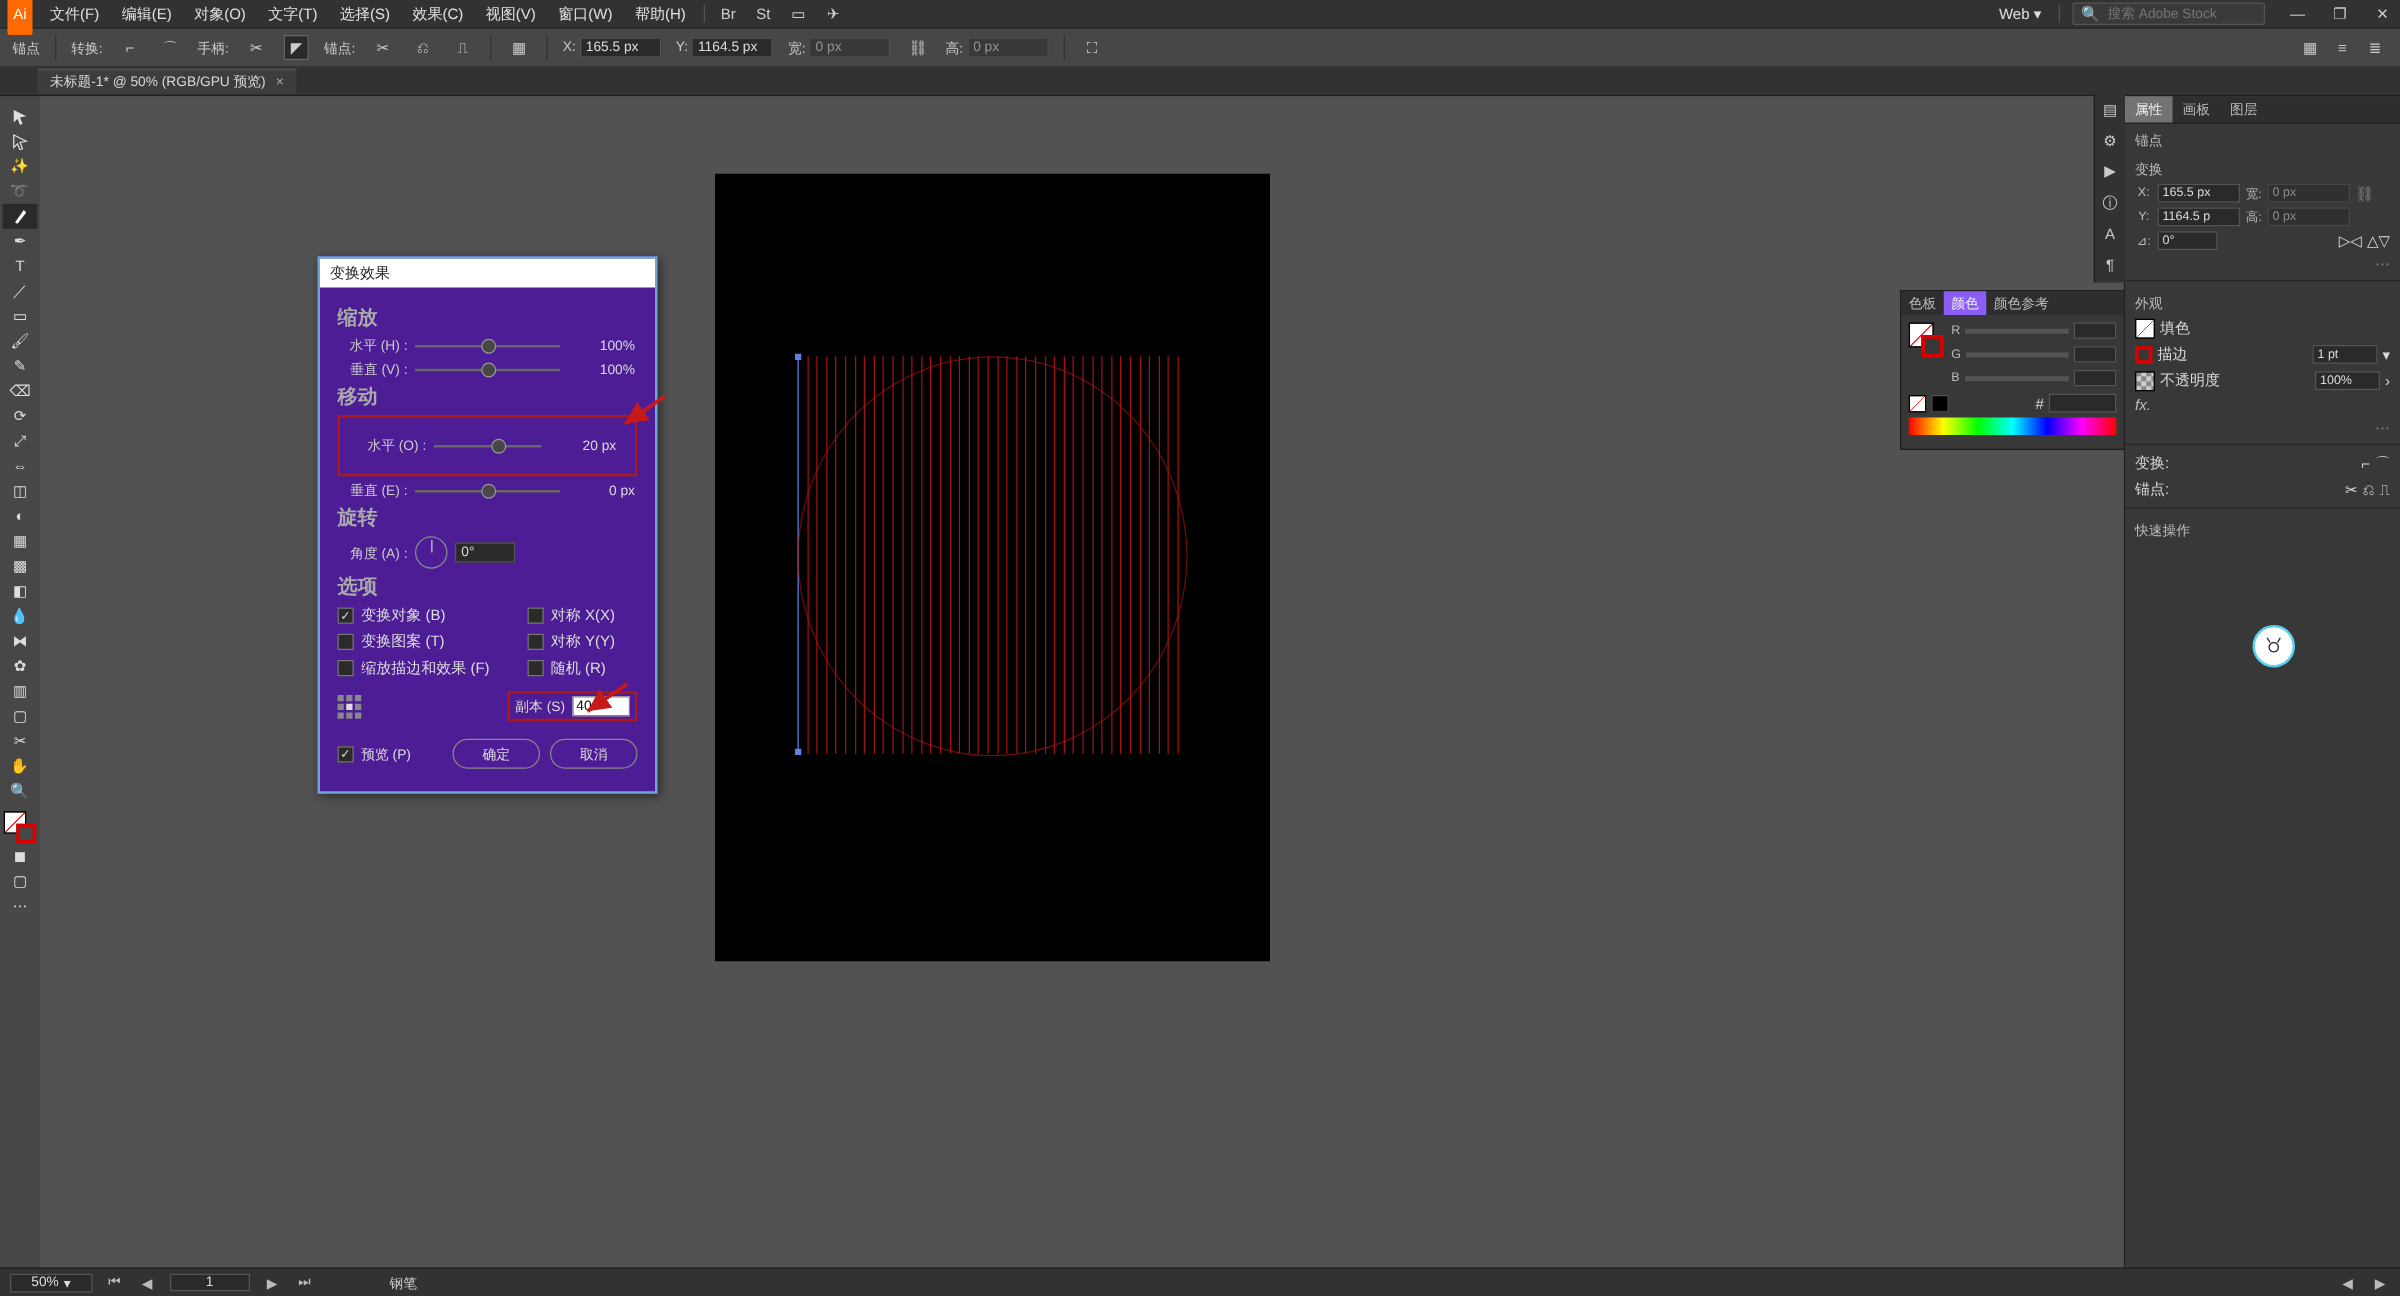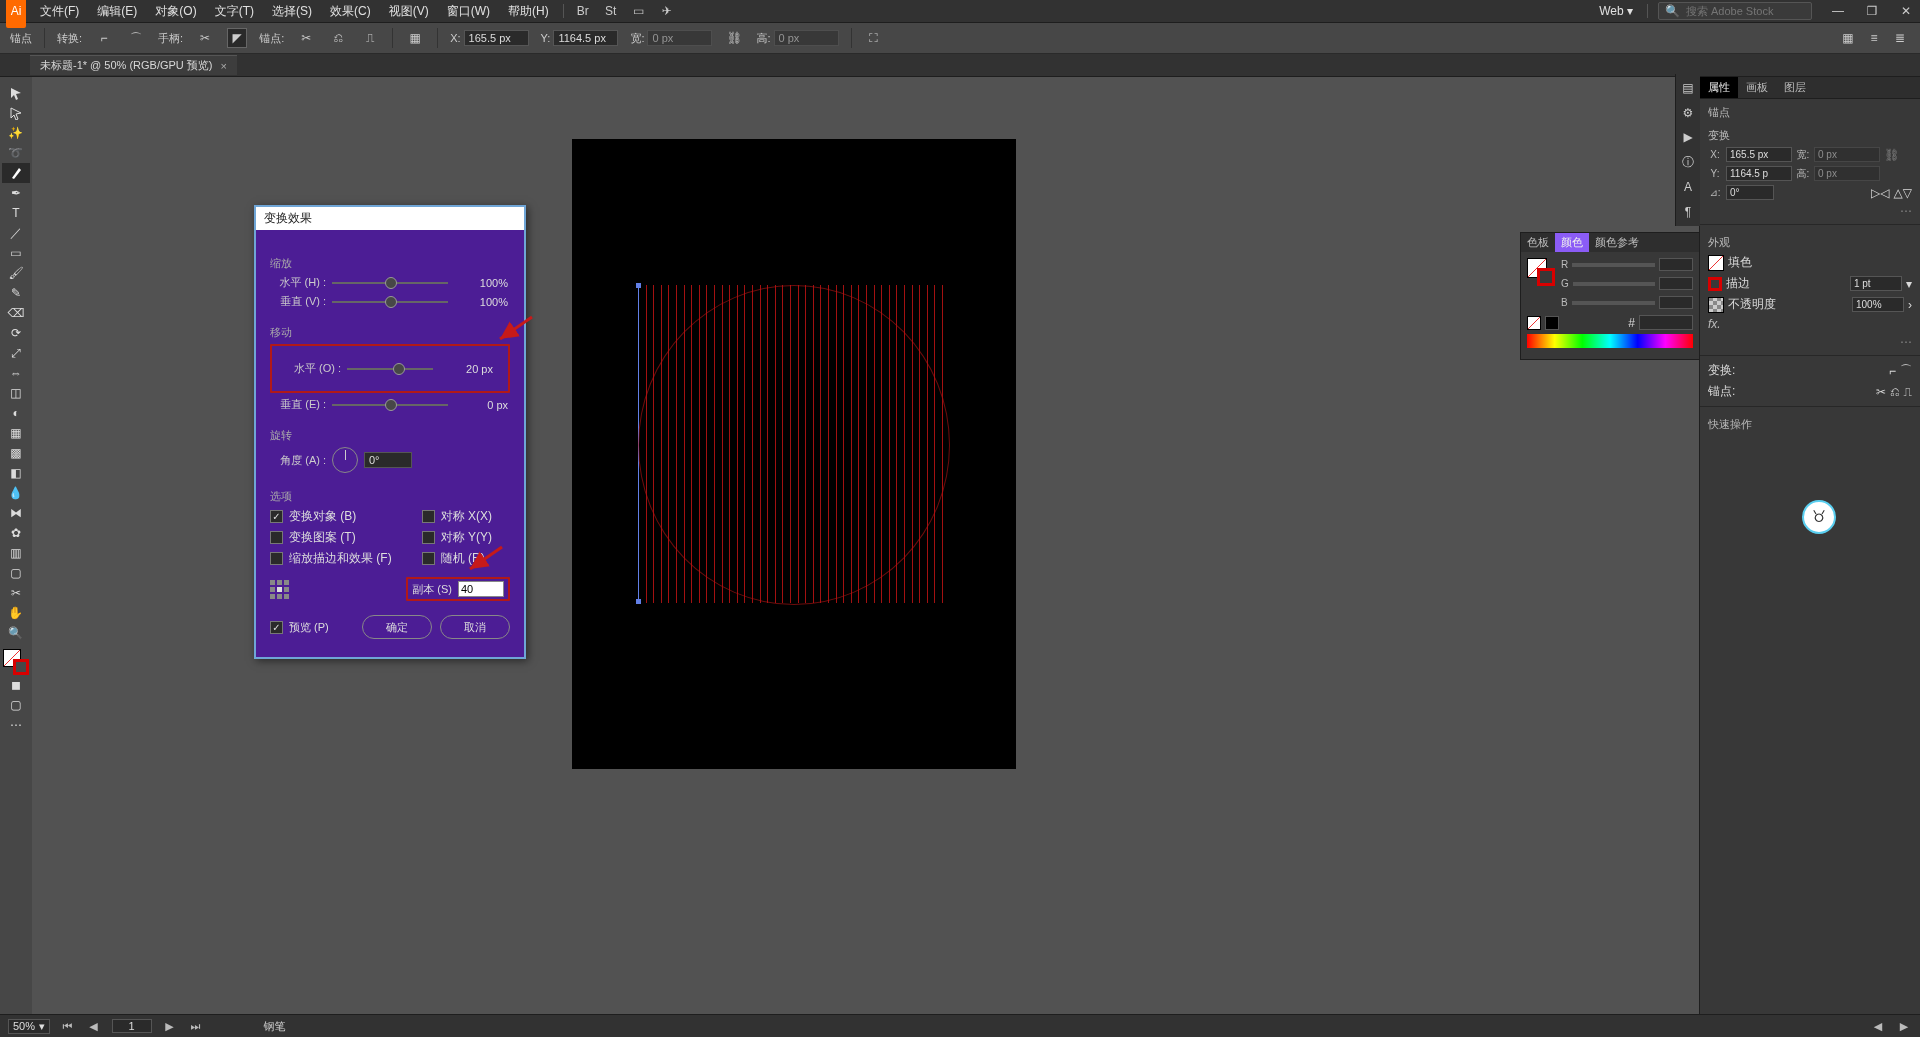--- a/index.html
+++ b/index.html
@@ -50,21 +50,21 @@
   .toolcol .fillstroke .s{position:absolute;bottom:0;right:0;width:16px;height:16px;border:3px solid #d80000;background:#474747;box-sizing:border-box;}
   .canvas-area{flex:1;position:relative;background:#525252;overflow:hidden;}
   .artboard{position:absolute;left:540px;top:62px;width:444px;height:630px;background:#000;}
   .line{position:absolute;width:1px;top:208px;height:318px;background:var(--red-line);}
   .base-line{position:absolute;width:1px;background:#627fe6;}
   .handle{position:absolute;width:5px;height:5px;background:#627fe6;}
   
   .dialog{position:absolute;left:222px;top:128px;width:268px;background:#4c1d95;border:2px solid #6fa5d6;box-shadow:2px 2px 8px rgba(0,0,0,.5);}
   .dialog .titlebar{background:#fff;color:#222;padding:3px 8px;font-size:12px;}
   .dialog .body{padding:10px 14px 14px;color:#ddd;}
-  .dialog .section-label{color:#aaa;font-size:11px;margin-top:16px;margin-bottom:4px;}
+  .dialog .section-label{color:#aaa;font-size:16px;margin-top:4px;margin-bottom:4px;font-weight:bold;}
   .dialog .row{display:flex;align-items:center;gap:6px;margin:4px 0;font-size:11px;}
   .dialog .row .rlabel{width:56px;text-align:right;color:#ccc;}
   .dialog .slider{flex:1;height:14px;position:relative;}
   .dialog .slider .track{position:absolute;top:6px;left:0;right:0;height:2px;background:#666;}
   .dialog .slider .thumb{position:absolute;top:1px;width:10px;height:10px;border-radius:50%;border:1px solid #999;background:#474747;}
   .dialog input.val{width:52px;background:transparent;border:none;color:#ddd;text-align:right;font-size:11px;padding:1px 2px;}
   .dialog .hl-box{border:2px solid var(--highlight);padding:13px;border-radius:1px;}
   .dialog .angle-ctrl{width:24px;height:24px;border:1px solid #888;border-radius:50%;position:relative;}
   .dialog .angle-ctrl .needle{position:absolute;left:50%;top:50%;width:10px;height:1px;background:#ccc;transform-origin:0 0;transform:rotate(-90deg);}
   .dialog .chk{display:flex;align-items:center;gap:6px;}
@@ -72,21 +72,21 @@
   .dialog .btn{width:68px;height:22px;border:1px solid #888;border-radius:12px;background:transparent;color:#ddd;font-size:11px;display:flex;align-items:center;justify-content:center;}
   .dialog .copies-field{width:40px;background:#fff;color:#000;border:1px solid #888;font-size:11px;padding:1px 2px;text-align:left;}
   .arrow{position:absolute;width:40px;height:30px;}
   .arrow svg{overflow:visible;}
   
   .rightdock{width:220px;background:#383838;border-left:1px solid #1e1e1e;display:flex;flex-direction:column;}
   .iconstrip{position:absolute;right:220px;top:74px;width:24px;background:#323232;display:flex;flex-direction:column;align-items:center;padding:6px 0;gap:8px;border-left:1px solid #1e1e1e;height:140px;}
   .iconstrip .ic{width:18px;height:18px;color:#ccc;display:flex;align-items:center;justify-content:center;}
   .panel-tabs{display:flex;background:#2e2e2e;border-bottom:1px solid #1e1e1e;}
   .panel-tabs .ptab{padding:3px 8px;font-size:11px;color:#bbb;}
-  .panel-tabs .ptab.active{background:#000000;color:#eee;}
+  .panel-tabs .ptab.active{background:#737373;color:#eee;}
   .rightdock .sec-title{font-size:11px;color:#bbb;margin:6px 8px 2px;}
   .rightdock .prop-row{display:flex;align-items:center;gap:4px;margin:2px 8px;}
   .rightdock .prop-row .plabel{width:14px;color:#bbb;font-size:10px;text-align:center;}
   .rightdock input.small{width:58px;background:#2a2a2a;border:1px solid #555;color:#ddd;font-size:10px;padding:1px 3px;}
   .rightdock .swatch{width:14px;height:14px;border:1px solid #000;}
   .rightdock .divider{height:1px;background:#272727;margin:4px 0;}
   .color-panel{position:absolute;right:220px;top:232px;width:178px;background:#383838;border:1px solid #1e1e1e;padding-bottom:11px;}
   .color-panel .tabs{display:flex;background:#2e2e2e;}
   .color-panel .tabs .ct{padding:2px 6px;font-size:11px;color:#bbb;}
   .color-panel .tabs .ct.active{background:#8b5cf6;color:#eee;}
@@ -94,21 +94,21 @@
   .color-panel .fs{position:relative;width:28px;height:28px;}
   .color-panel .fs .f{position:absolute;top:0;left:0;width:18px;height:18px;background:linear-gradient(135deg,#fff 48%,#e33 48% 52%,#fff 52%);border:1px solid #000;}
   .color-panel .fs .s{position:absolute;bottom:0;right:0;width:18px;height:18px;border:3px solid #d80000;background:#383838;box-sizing:border-box;}
   .color-panel .sliders{flex:1;display:flex;flex-direction:column;gap:6px;}
   .color-panel .crow{display:flex;align-items:center;gap:4px;font-size:10px;color:#bbb;}
   .color-panel .crow .bar{flex:1;height:4px;background:#555;}
   .color-panel .crow input{width:28px;background:#2a2a2a;border:1px solid #555;color:#ddd;font-size:10px;padding:0 2px;}
   .color-panel .spectrum{margin:4px 6px 0;height:14px;background:linear-gradient(90deg,#f00,#ff0,#0f0,#0ff,#00f,#f0f,#f00);}
   
   .statusbar{position:absolute;bottom:0;left:0;right:0;height:22px;background:#323232;border-top:1px solid #1e1e1e;display:flex;align-items:center;gap:10px;padding:0 8px;color:#ccc;font-size:11px;}
-  .statusbar .zoom-sel{background:#2a2a2a;border:1px solid #555;color:#ddd;padding:0 4px;display:flex;gap:4px;align-items:center;}
+  .statusbar .zoom-sel{background:#2a2a2a;border:1px solid #555;color:#ddd;padding:0 16px;display:flex;gap:4px;align-items:center;}
   .statusbar .nav-btn{display:flex;align-items:center;justify-content:center;width:16px;color:#bbb;}
   .deer-btn{position:absolute;right:84px;top:500px;width:30px;height:30px;border-radius:50%;background:#fff;border:2px solid #5acff0;display:flex;align-items:center;justify-content:center;font-size:14px;}
   .deer-btn svg{width:18px;height:18px;}
   svg{display:block;}
   .opt-right{display:flex;gap:6px;margin-left:auto;align-items:center;}
 </style>
 </head>
 <body>
 
 <div class="menubar">

